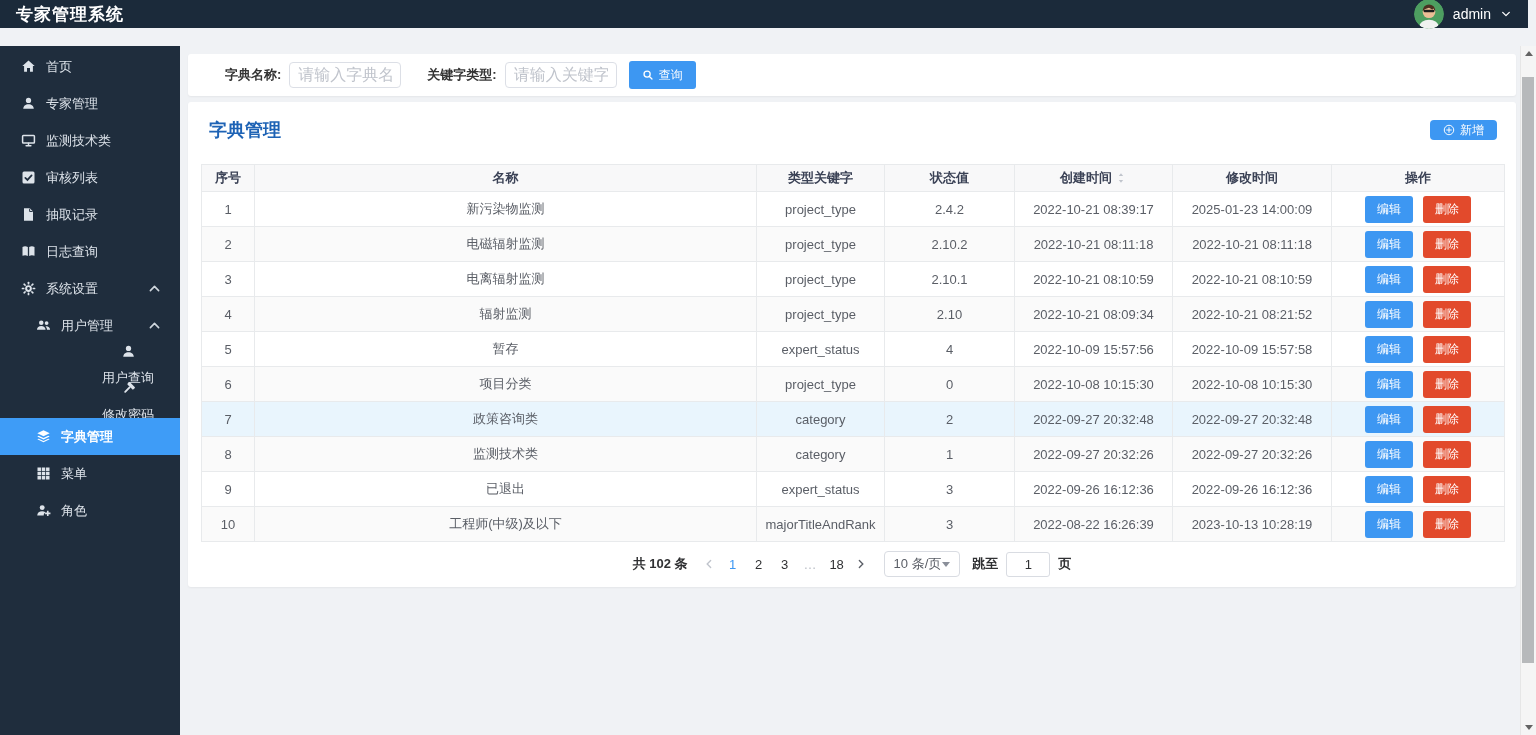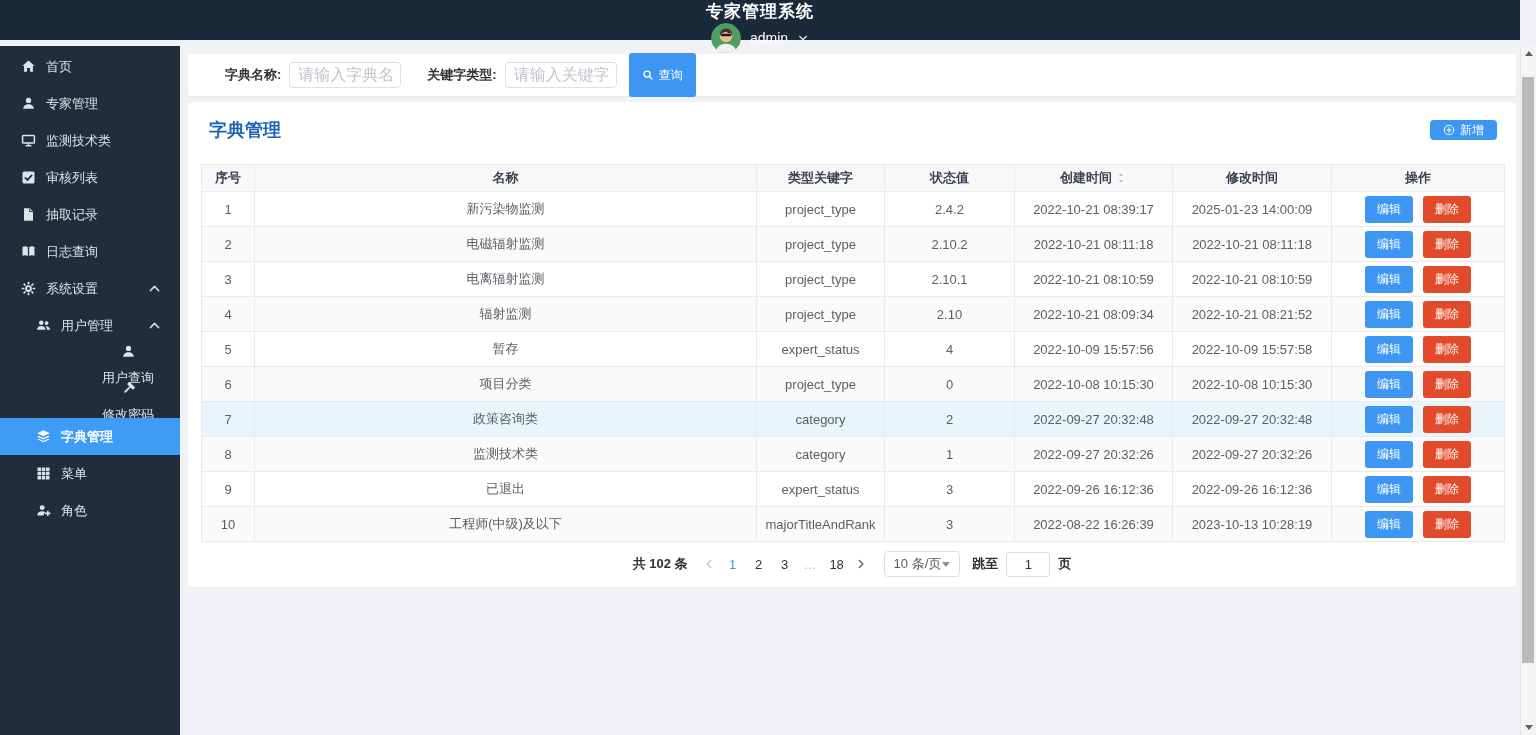--- a/index.html
+++ b/index.html
@@ -6,23 +6,23 @@
   html,body { width:1536px; height:735px; overflow:hidden; }
   body {
     font-family: "Liberation Sans", "DejaVu Sans", sans-serif;
     background:#f0f2f5; position:relative; color:#333;
   }
   .icon { display:inline-block; line-height:0; }
   .icon svg { width:100%; height:100%; display:block; }
 
   
   .app-header {
-    position:absolute; top:0; left:0; right:16px; height:40px;
+    position:absolute; top:0; left:0; right:8px; height:28px;
     background:#1b2a3a; display:flex; align-items:center;
-    justify-content:space-between; padding:0 16px; z-index:30;flex-direction:column;
+    justify-content:space-between; padding:0 16px; z-index:30;
   }
   .app-title { color:#fff; font-size:17px; font-weight:bold; letter-spacing:1px; }
   .user-area { display:flex; align-items:center; gap:9px; cursor:pointer; }
   .avatar { width:30px; height:30px; border-radius:50%; overflow:hidden; }
   .avatar svg { width:30px; height:30px; display:block; }
   .username { color:#fff; font-size:14px; }
   .user-chev { width:12px; height:12px; color:#fff; }
 
   
   .sidebar {
@@ -52,21 +52,21 @@
   }
   .search-card label { font-size:13px; color:#333; font-weight:bold; }
   .search-card input {
     width:112px; height:26px; border:1px solid #dcdfe6; border-radius:4px;
     margin-left:8px; padding:0 8px; font-size:16px; color:#606266; outline:none;
     font-family:"Liberation Sans", sans-serif;
   }
   .search-card input::placeholder { color:#c0c4cc; }
   .lbl2 { margin-left:26px; }
   .btn-primary {
-    background:#3d97f2; color:#fff; border:none; border-radius:3px; height:44px;
+    background:#3d97f2; color:#fff; border:none; border-radius:3px; height:28px;
     padding:0 13px; font-size:12px; display:inline-flex; align-items:center; gap:5px;
     cursor:pointer; margin-left:12px; font-family:"Liberation Sans", sans-serif;
   }
   .btn-primary .icon { width:12px; height:12px; }
 
   .main-card { min-height:470px; padding:0 13px 1px; position:relative; }
   .card-head { display:flex; align-items:center; justify-content:space-between; padding:16px 6px 0 8px; margin-bottom:22px; }
   .page-title { font-size:18px; color:#1e63b5; font-weight:bold; }
   .add-btn { height:20px; border-radius:4px; margin-left:0; }
 

